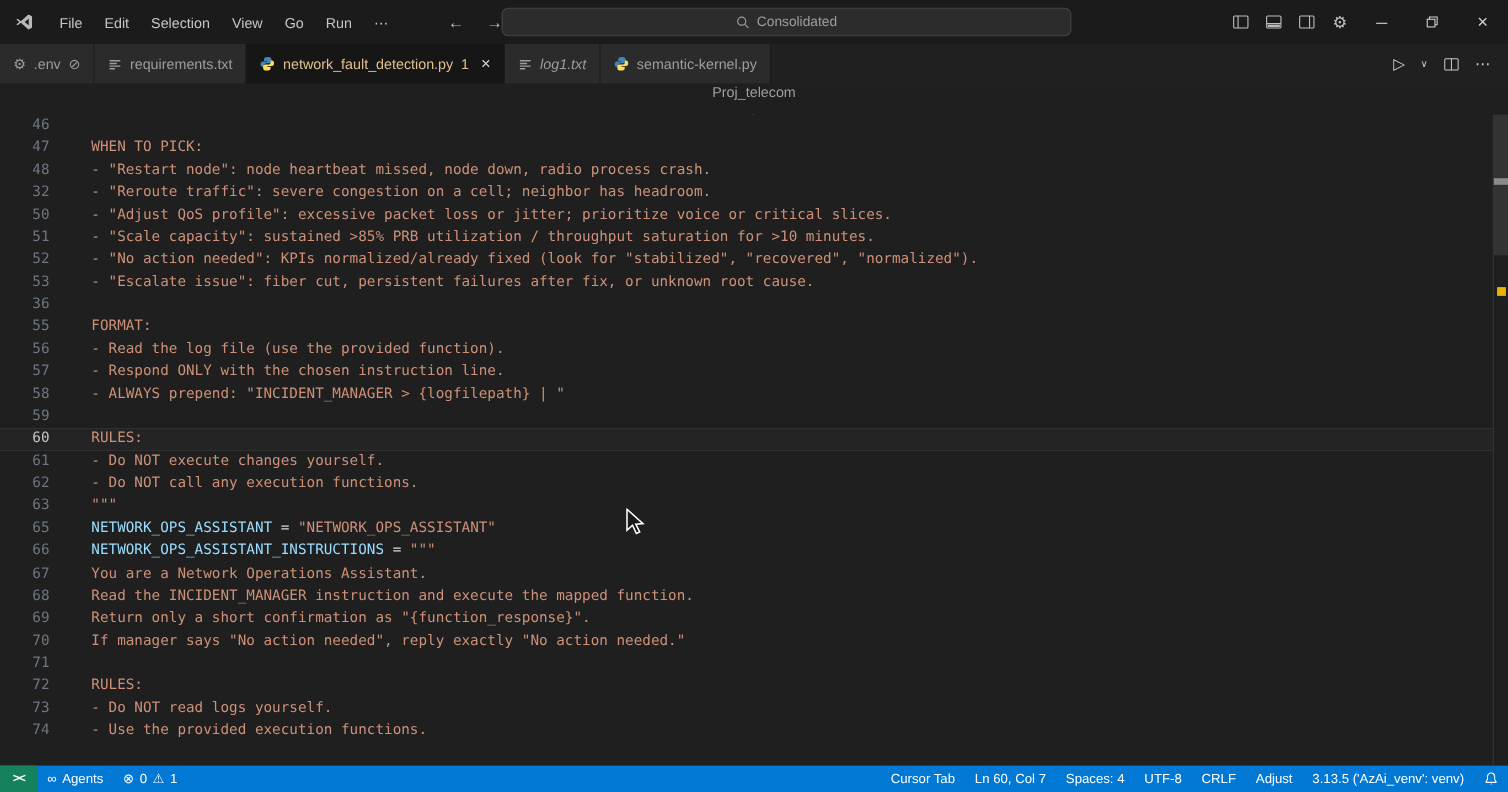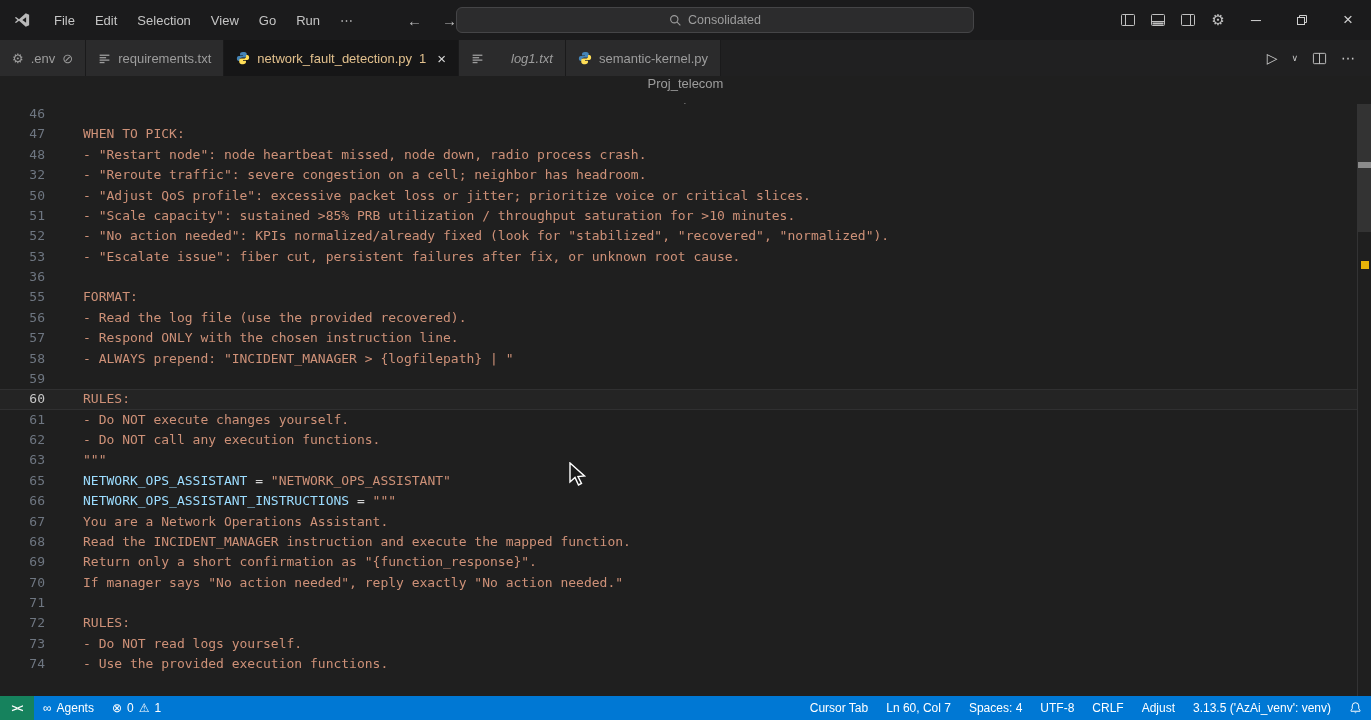--- a/index.html
+++ b/index.html
@@ -23,21 +23,21 @@
   .tb-icon { width:30px; height:28px; display:flex; align-items:center; justify-content:center; color:#c0c0c0; }
   .win-ctl { width:46px; height:40px; display:flex; align-items:center; justify-content:center; color:#cfcfcf; font-size:14px; }
   .gear-glyph { font-size:15px; color:#c0c0c0; }
 
   
   .tabbar { position:absolute; top:40px; left:0; right:0; height:36px; background:#202021;
     display:flex; align-items:stretch; }
   .tab { display:flex; align-items:center; gap:7px; padding:0 12px; font-size:13px;
     background:#2b2b2c; color:#9d9d9d; border-right:1px solid #1a1a1b; cursor:default; }
   .tab.active { background:#161617; color:#e2c08d; }
-  .tab.italic .tab-label { font-style:italic;margin-left:20px; }
+  .tab.italic .tab-label { font-style:italic; }
   .tab .tab-badge { color:#9d9d9d; font-size:13px; }
   .tab.active .tab-badge { color:#e2c08d; }
   .tab .tab-close { color:#d8d8d8; font-size:15px; margin-left:4px; line-height:1; }
   .tab-icon { display:flex; align-items:center; }
   .editor-actions { margin-left:auto; display:flex; align-items:center; gap:6px; padding-right:12px; color:#c8c8c8; }
   .editor-actions .ea { display:flex; align-items:center; justify-content:center; padding:0 4px; font-size:14px; }
 
   
   .breadcrumbs { position:absolute; top:76px; left:0; right:0; height:28px; background:#1f1f1f;
     display:flex; align-items:center; gap:7px; font-size:13px; color:#9d9d9d;flex-direction:column; }
@@ -226,21 +226,21 @@
         <div class="code-row"><span class="gutter">46</span><span class="code"></span></div>
         <div class="code-row"><span class="gutter">47</span><span class="code"><span class="tok-s">WHEN TO PICK:</span></span></div>
         <div class="code-row"><span class="gutter">48</span><span class="code"><span class="tok-s">- "Restart node": node heartbeat missed, node down, radio process crash.</span></span></div>
         <div class="code-row"><span class="gutter">32</span><span class="code"><span class="tok-s">- "Reroute traffic": severe congestion on a cell; neighbor has headroom.</span></span></div>
         <div class="code-row"><span class="gutter">50</span><span class="code"><span class="tok-s">- "Adjust QoS profile": excessive packet loss or jitter; prioritize voice or critical slices.</span></span></div>
         <div class="code-row"><span class="gutter">51</span><span class="code"><span class="tok-s">- "Scale capacity": sustained &gt;85% PRB utilization / throughput saturation for &gt;10 minutes.</span></span></div>
         <div class="code-row"><span class="gutter">52</span><span class="code"><span class="tok-s">- "No action needed": KPIs normalized/already fixed (look for "stabilized", "recovered", "normalized").</span></span></div>
         <div class="code-row"><span class="gutter">53</span><span class="code"><span class="tok-s">- "Escalate issue": fiber cut, persistent failures after fix, or unknown root cause.</span></span></div>
         <div class="code-row"><span class="gutter">36</span><span class="code"></span></div>
         <div class="code-row"><span class="gutter">55</span><span class="code"><span class="tok-s">FORMAT:</span></span></div>
-        <div class="code-row"><span class="gutter">56</span><span class="code"><span class="tok-s">- Read the log file (use the provided recovered).</span></span></div>
+        <div class="code-row"><span class="gutter">56</span><span class="code"><span class="tok-s">- Read the log file (use the provided function).</span></span></div>
         <div class="code-row"><span class="gutter">57</span><span class="code"><span class="tok-s">- Respond ONLY with the chosen instruction line.</span></span></div>
         <div class="code-row"><span class="gutter">58</span><span class="code"><span class="tok-s">- ALWAYS prepend: "INCIDENT_MANAGER &gt; {logfilepath} | "</span></span></div>
         <div class="code-row"><span class="gutter">59</span><span class="code"></span></div>
         <div class="code-row current"><span class="gutter">60</span><span class="code"><span class="tok-s">RULES:</span></span></div>
         <div class="code-row"><span class="gutter">61</span><span class="code"><span class="tok-s">- Do NOT execute changes yourself.</span></span></div>
         <div class="code-row"><span class="gutter">62</span><span class="code"><span class="tok-s">- Do NOT call any execution functions.</span></span></div>
         <div class="code-row"><span class="gutter">63</span><span class="code"><span class="tok-s">"""</span></span></div>
         <div class="code-row"><span class="gutter">65</span><span class="code"><span class="tok-v">NETWORK_OPS_ASSISTANT</span><span class="tok-o"> = </span><span class="tok-s">"NETWORK_OPS_ASSISTANT"</span></span></div>
         <div class="code-row"><span class="gutter">66</span><span class="code"><span class="tok-v">NETWORK_OPS_ASSISTANT_INSTRUCTIONS</span><span class="tok-o"> = </span><span class="tok-s">"""</span></span></div>
         <div class="code-row"><span class="gutter">67</span><span class="code"><span class="tok-s">You are a Network Operations Assistant.</span></span></div>

